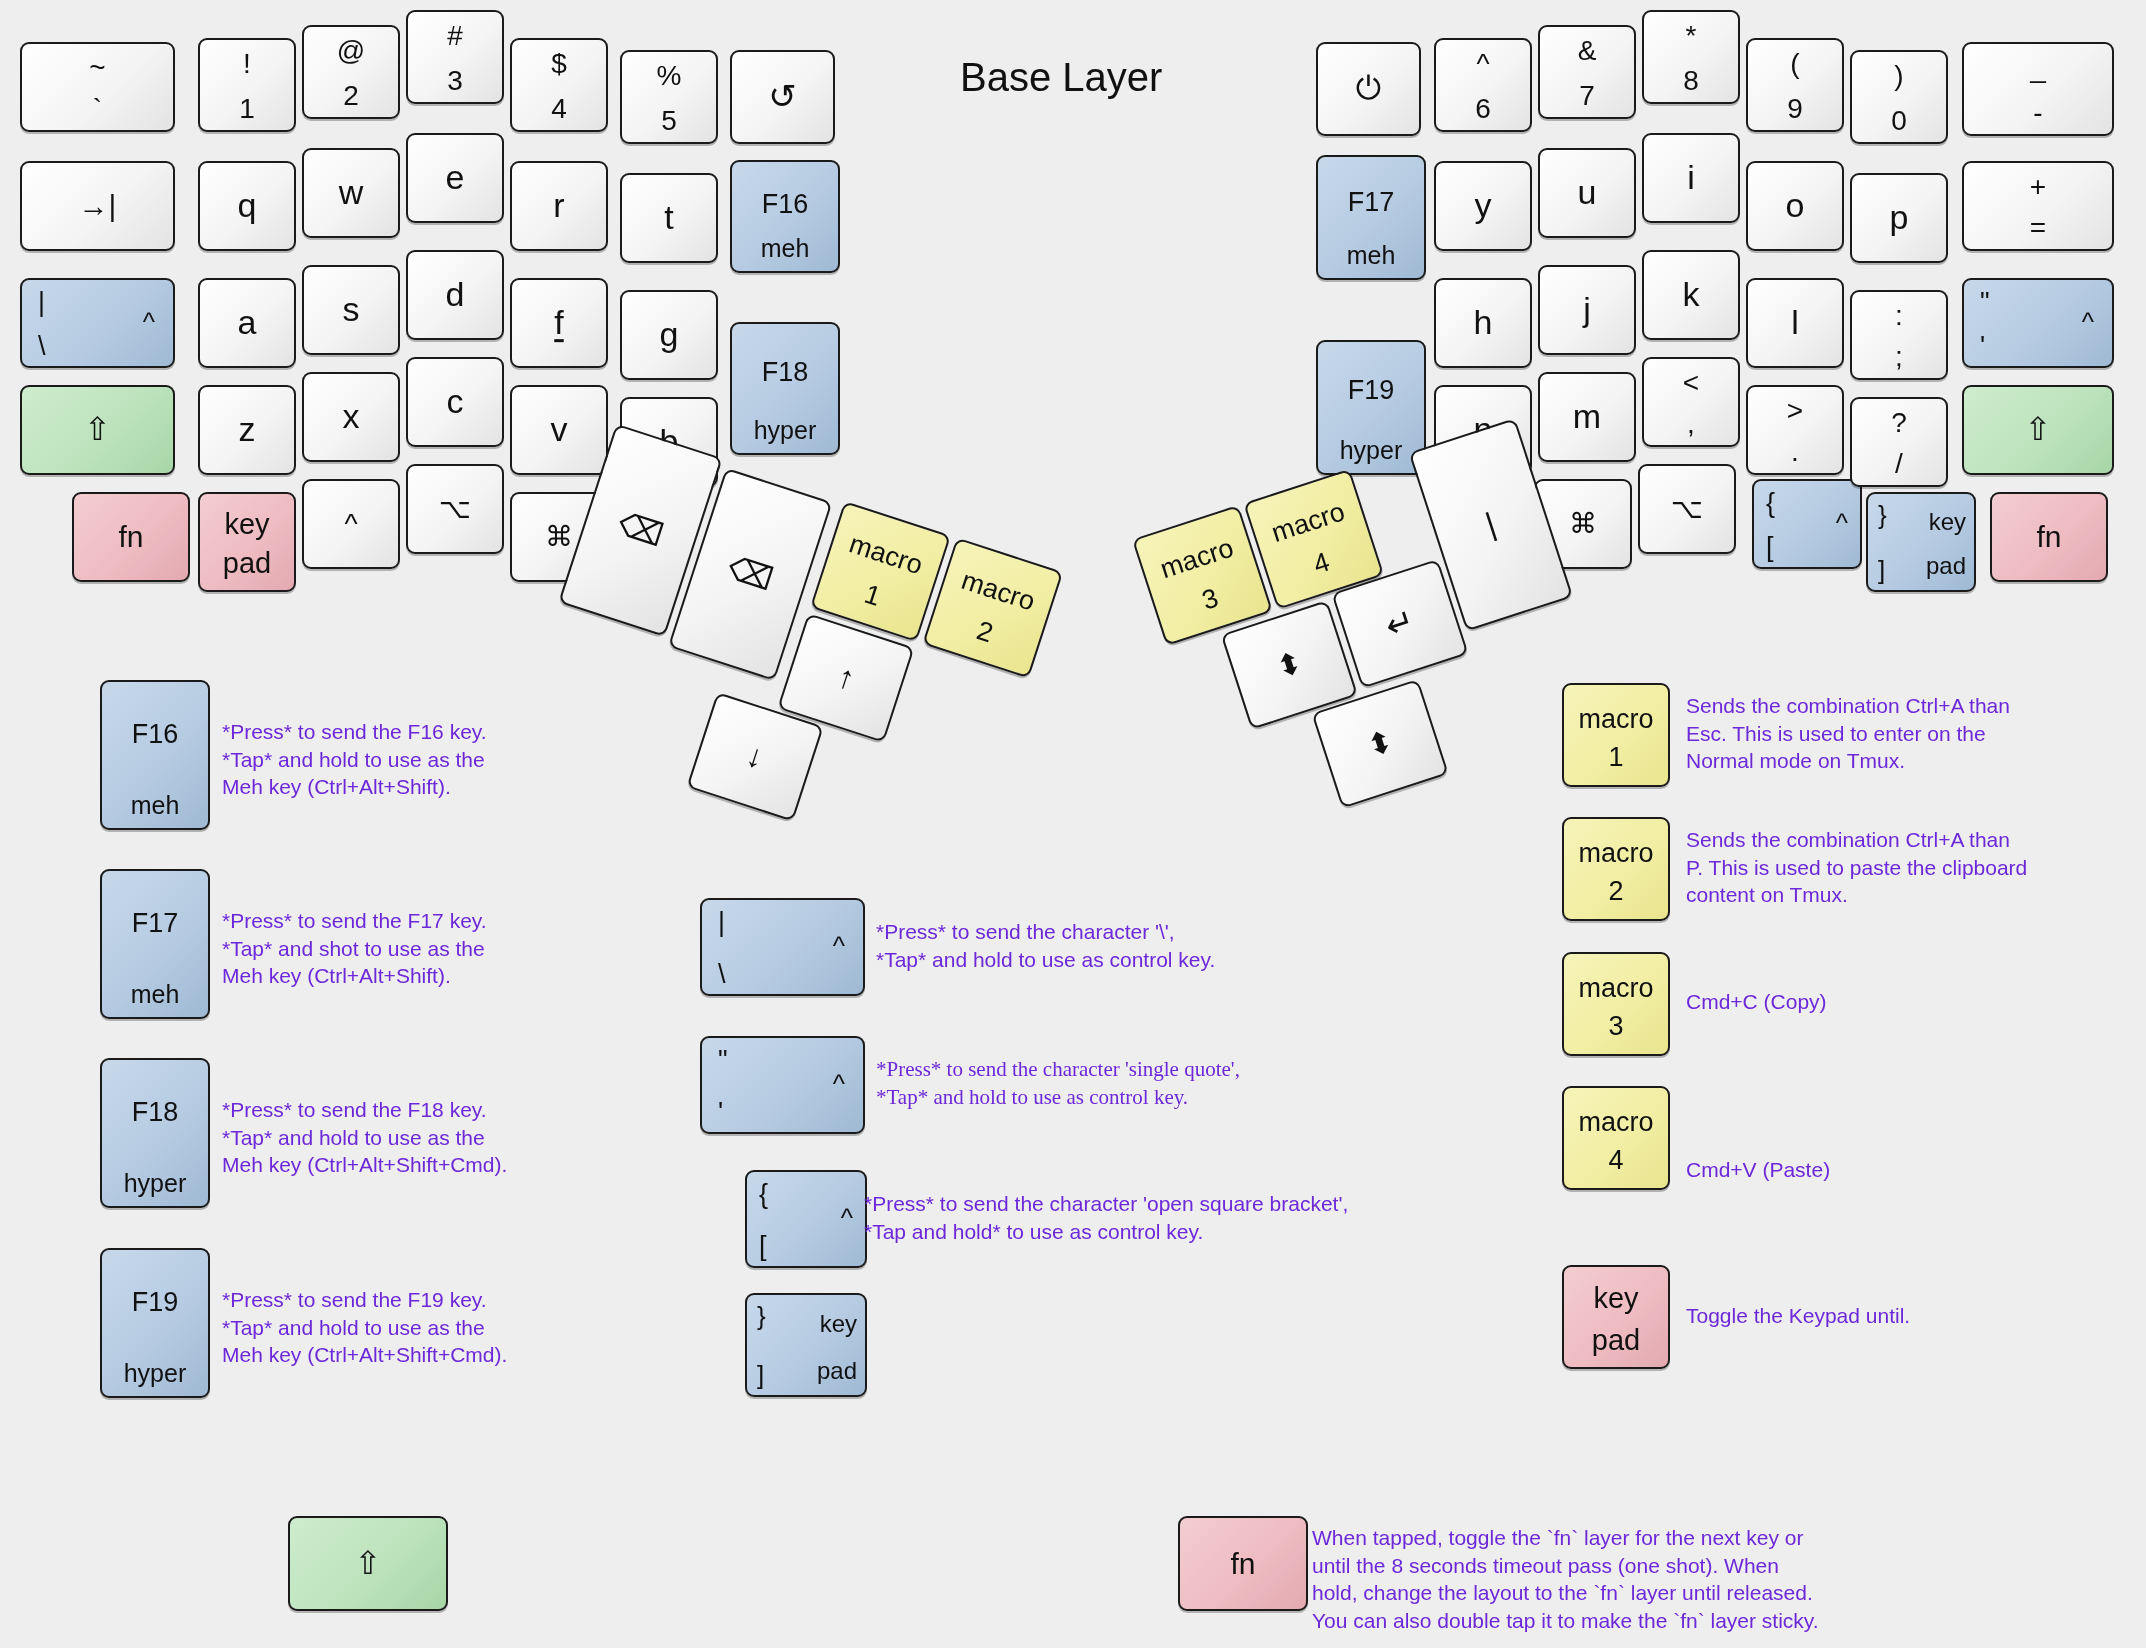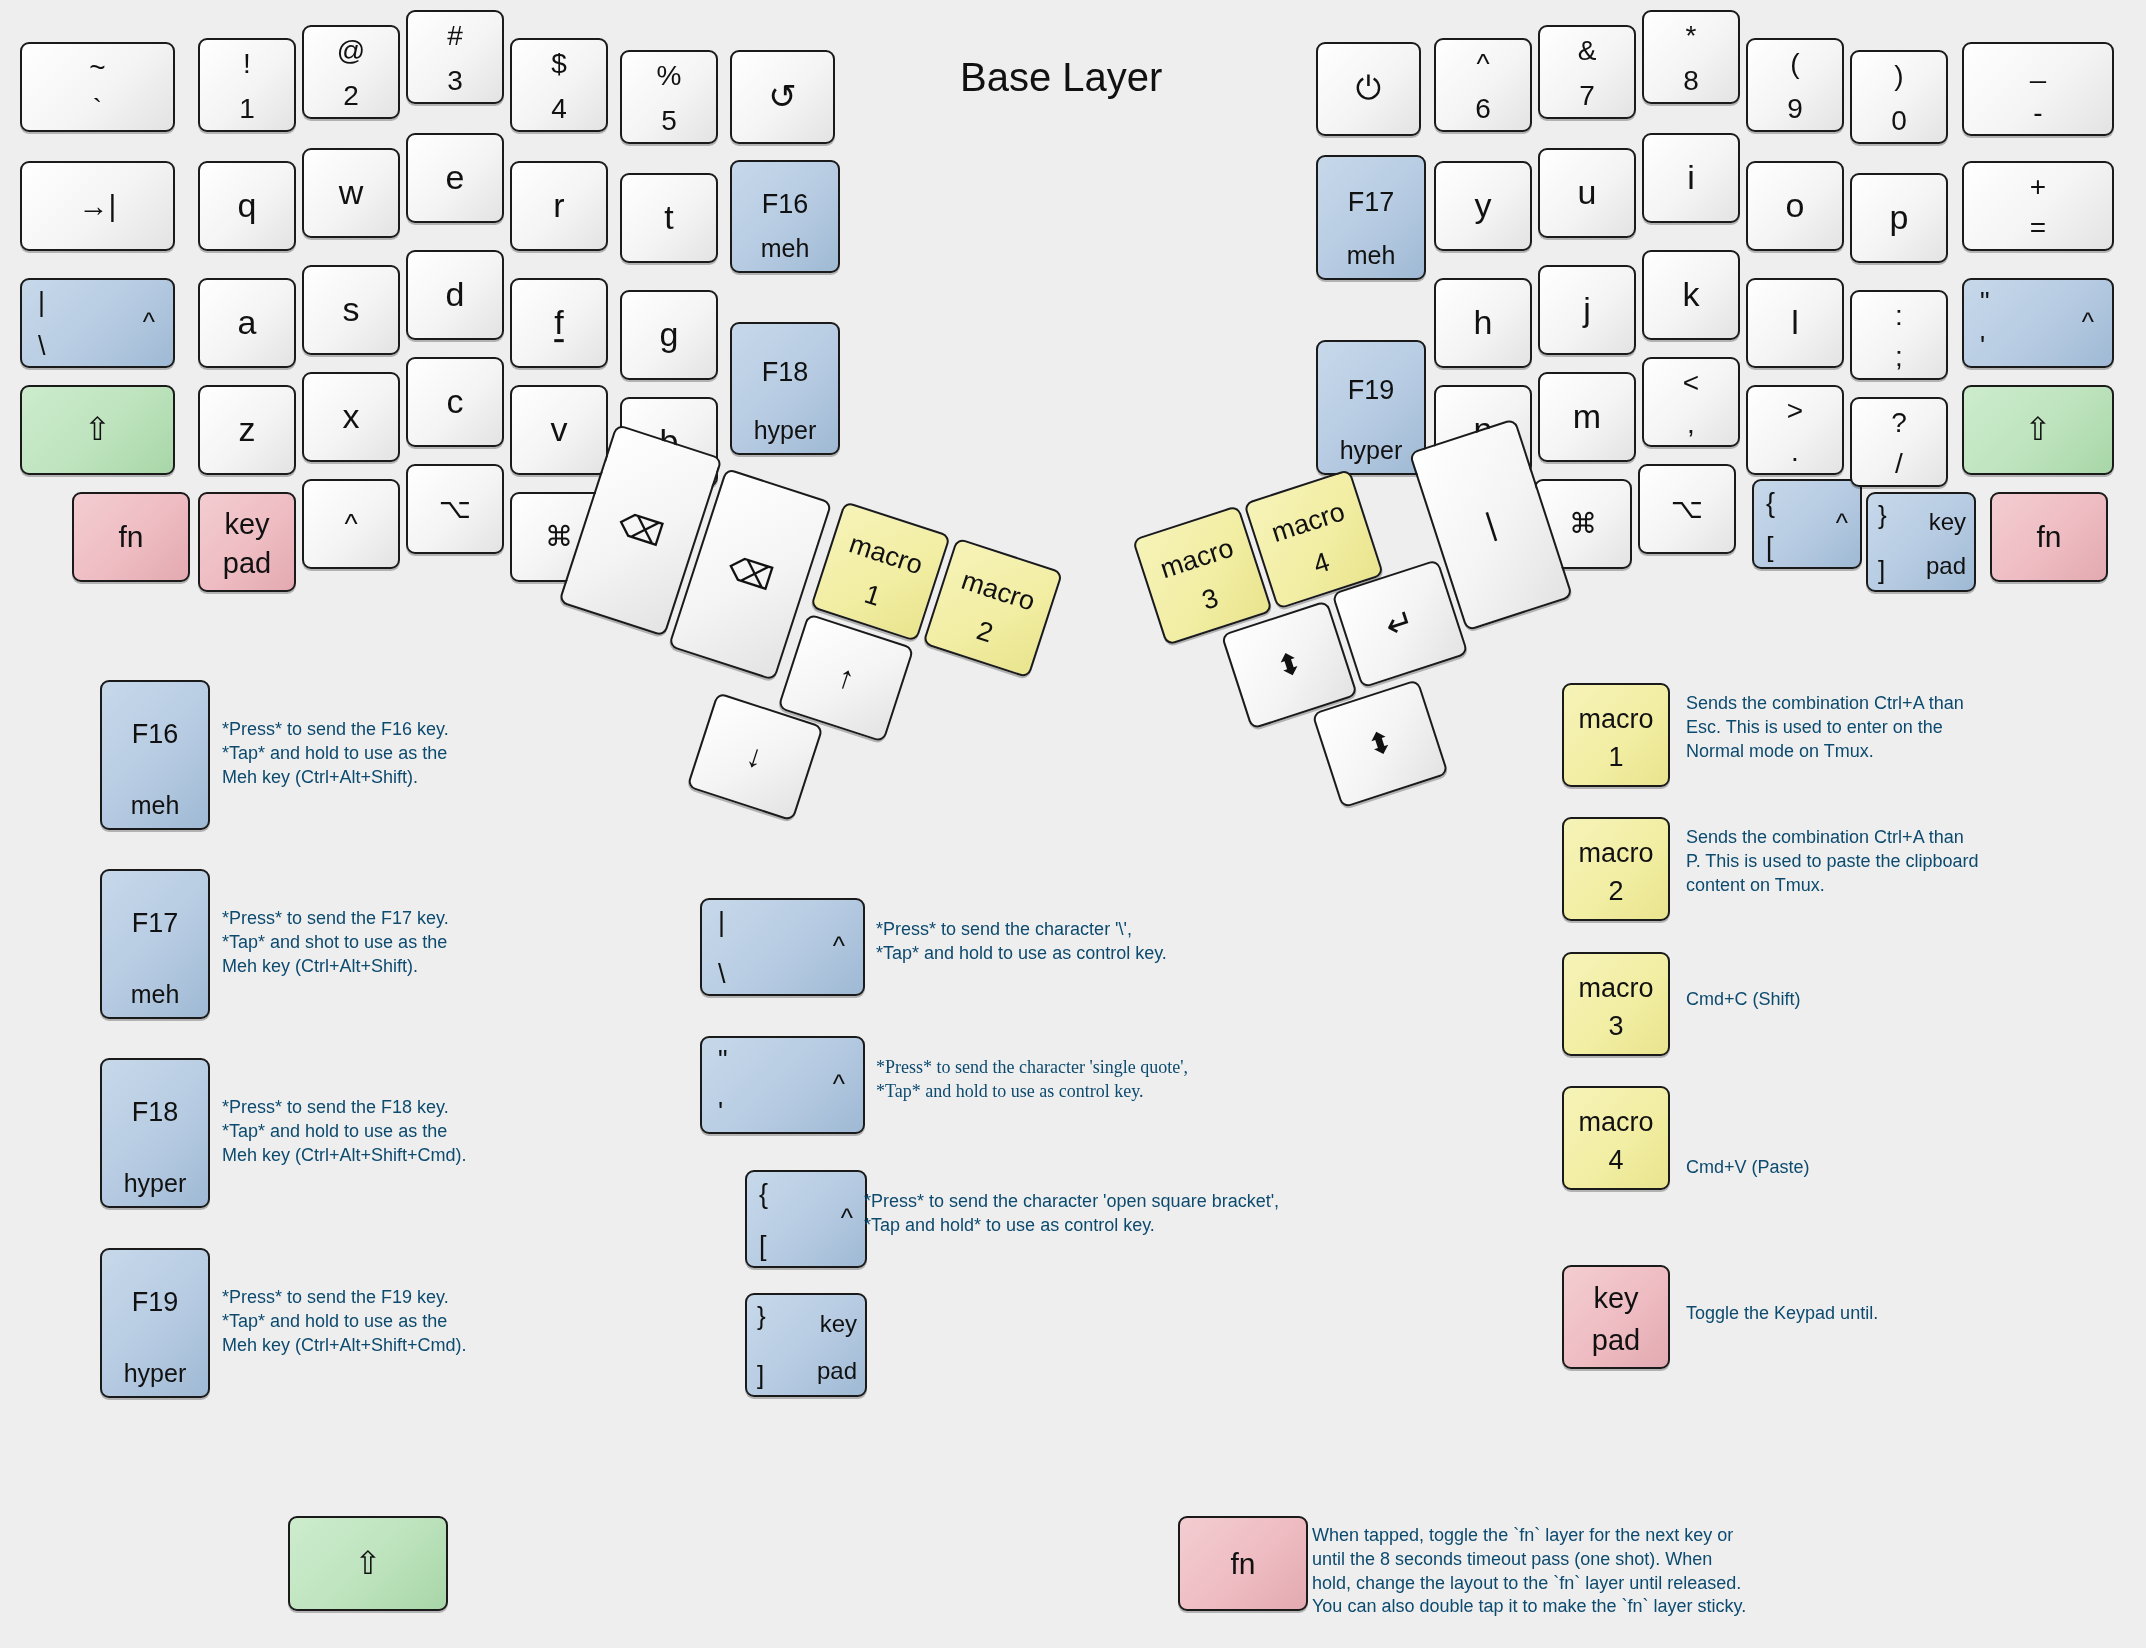--- a/index.html
+++ b/index.html
@@ -86,22 +86,22 @@
   .title {
     position:absolute;
     font-size:40px;
     color:#111;
     white-space:nowrap;
   }
 
   
   .legend-text {
     position:absolute;
-    font-size:18px;
-    color:#0c4a6e;
+    font-size:21px;
+    color:#6d28d9;
     line-height:1.32;
     white-space:pre-line;
   }
 
   
   .cluster { position:absolute; }
 </style>
 </head>
 <body>
 
@@ -468,21 +468,21 @@
     <div class="lbl m2">2</div>
   </div>
   <div class="legend-text" style="left:1686px; top:826px; width:400px;">Sends the combination Ctrl+A than
 P. This is used to paste the clipboard
 content on Tmux.</div>
 
   <div class="key yellow macro" style="left:1562px; top:952px; width:108px; height:104px;">
     <div class="lbl m1">macro</div>
     <div class="lbl m2">3</div>
   </div>
-  <div class="legend-text" style="left:1686px; top:988px; width:400px;">Cmd+C (Shift)</div>
+  <div class="legend-text" style="left:1686px; top:988px; width:400px;">Cmd+C (Copy)</div>
 
   <div class="key yellow macro" style="left:1562px; top:1086px; width:108px; height:104px;">
     <div class="lbl m1">macro</div>
     <div class="lbl m2">4</div>
   </div>
   <div class="legend-text" style="left:1686px; top:1156px; width:400px;">Cmd+V (Paste)</div>
 
   <div class="key pink kp" style="left:1562px; top:1265px; width:108px; height:104px;">
     <div class="lbl m1">key</div>
     <div class="lbl m2">pad</div>

